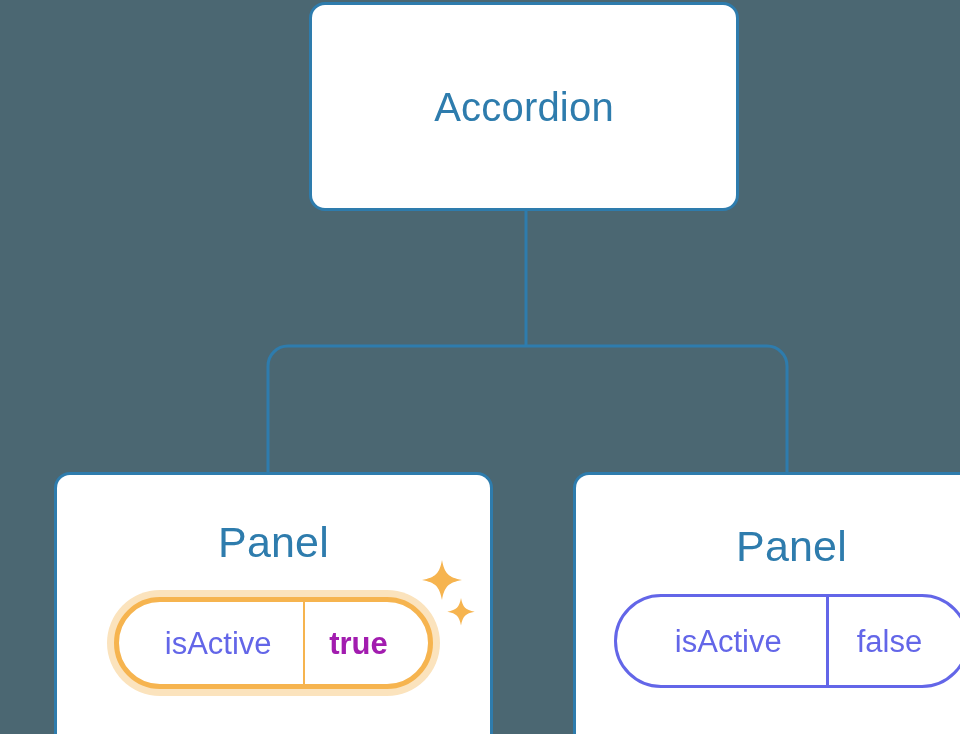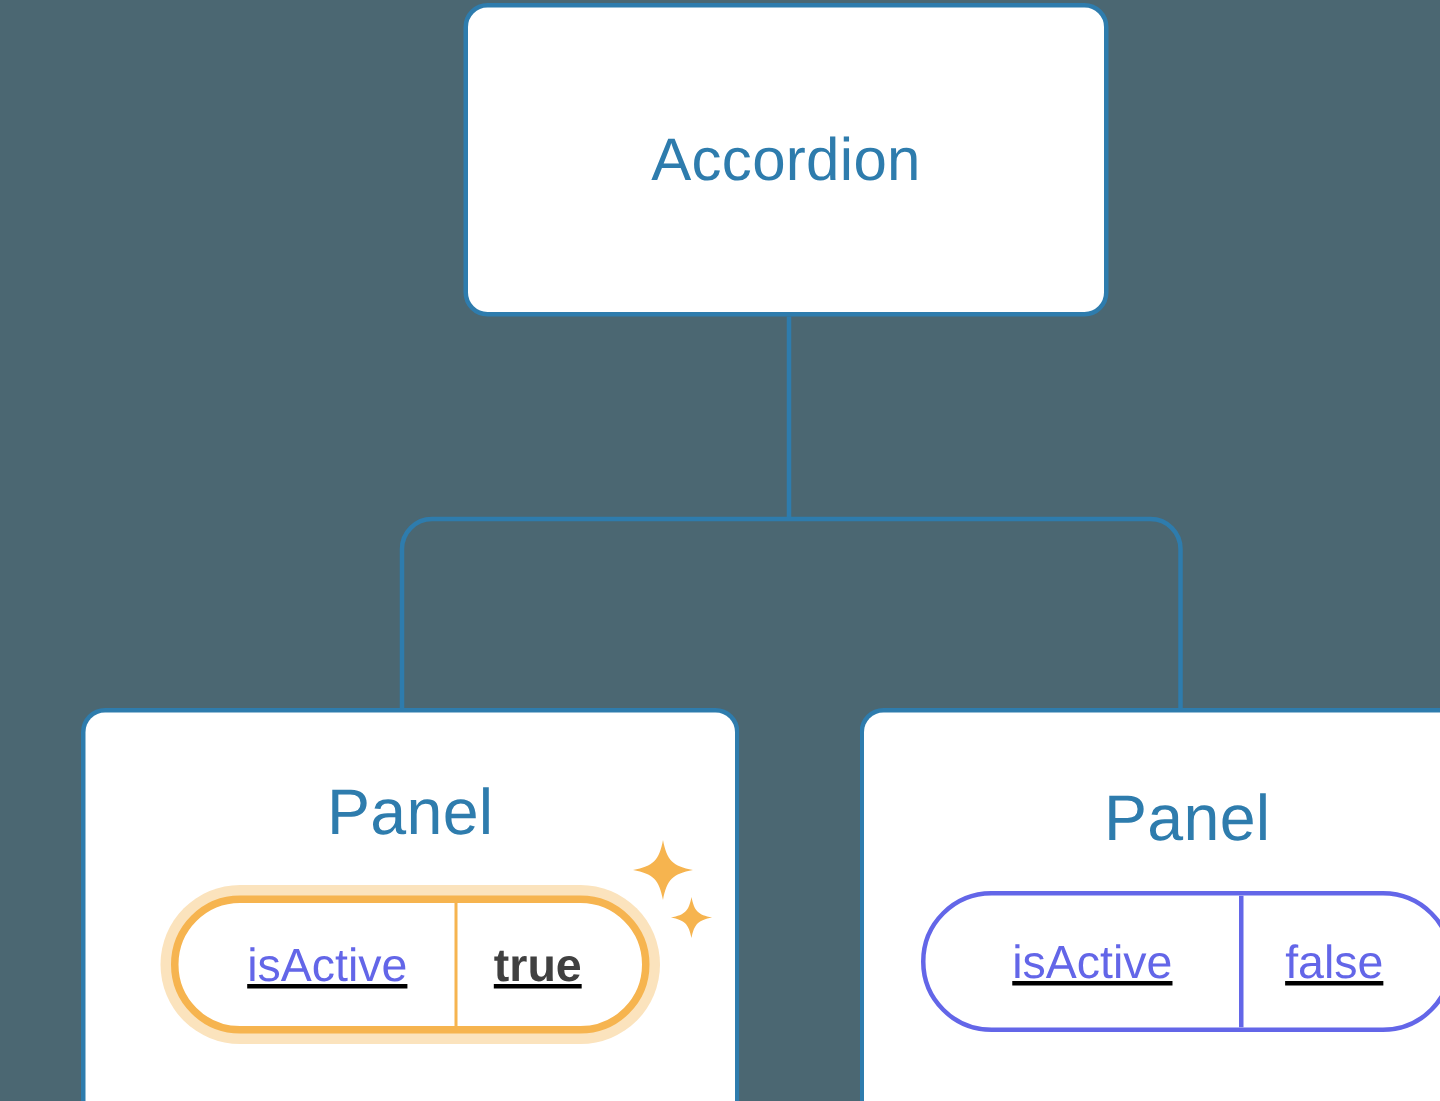--- a/index.html
+++ b/index.html
@@ -106,21 +106,20 @@
     justify-content: center;
   }
 
   .pill {
     display: flex;
     align-items: stretch;
     border-radius: 999px;
     box-sizing: border-box;
     background: #ffffff;
     overflow: hidden;
-    text-decoration: underline;
   }
 
   .pill .pill-key,
   .pill .pill-val {
     display: flex;
     align-items: center;
     justify-content: center;
     font-size: 31px;
     line-height: 1;
     white-space: nowrap;
@@ -158,21 +157,21 @@
     border: 5px solid #f6b44f;
     height: 92px;
   }
   .pill-highlight .pill-key {
     color: #6366e8;
     padding: 0 22px 0 36px;
     min-width: 186px;
     border-right: 2px solid #f6b44f;
   }
   .pill-highlight .pill-val {
-    color: #404040;
+    color: #a21caf;
     padding: 0 40px 0 24px;
     font-weight: 700;
   }
 
   
   .sparkles {
     position: absolute;
     right: -46px;
     top: -32px;
     width: 70px;

